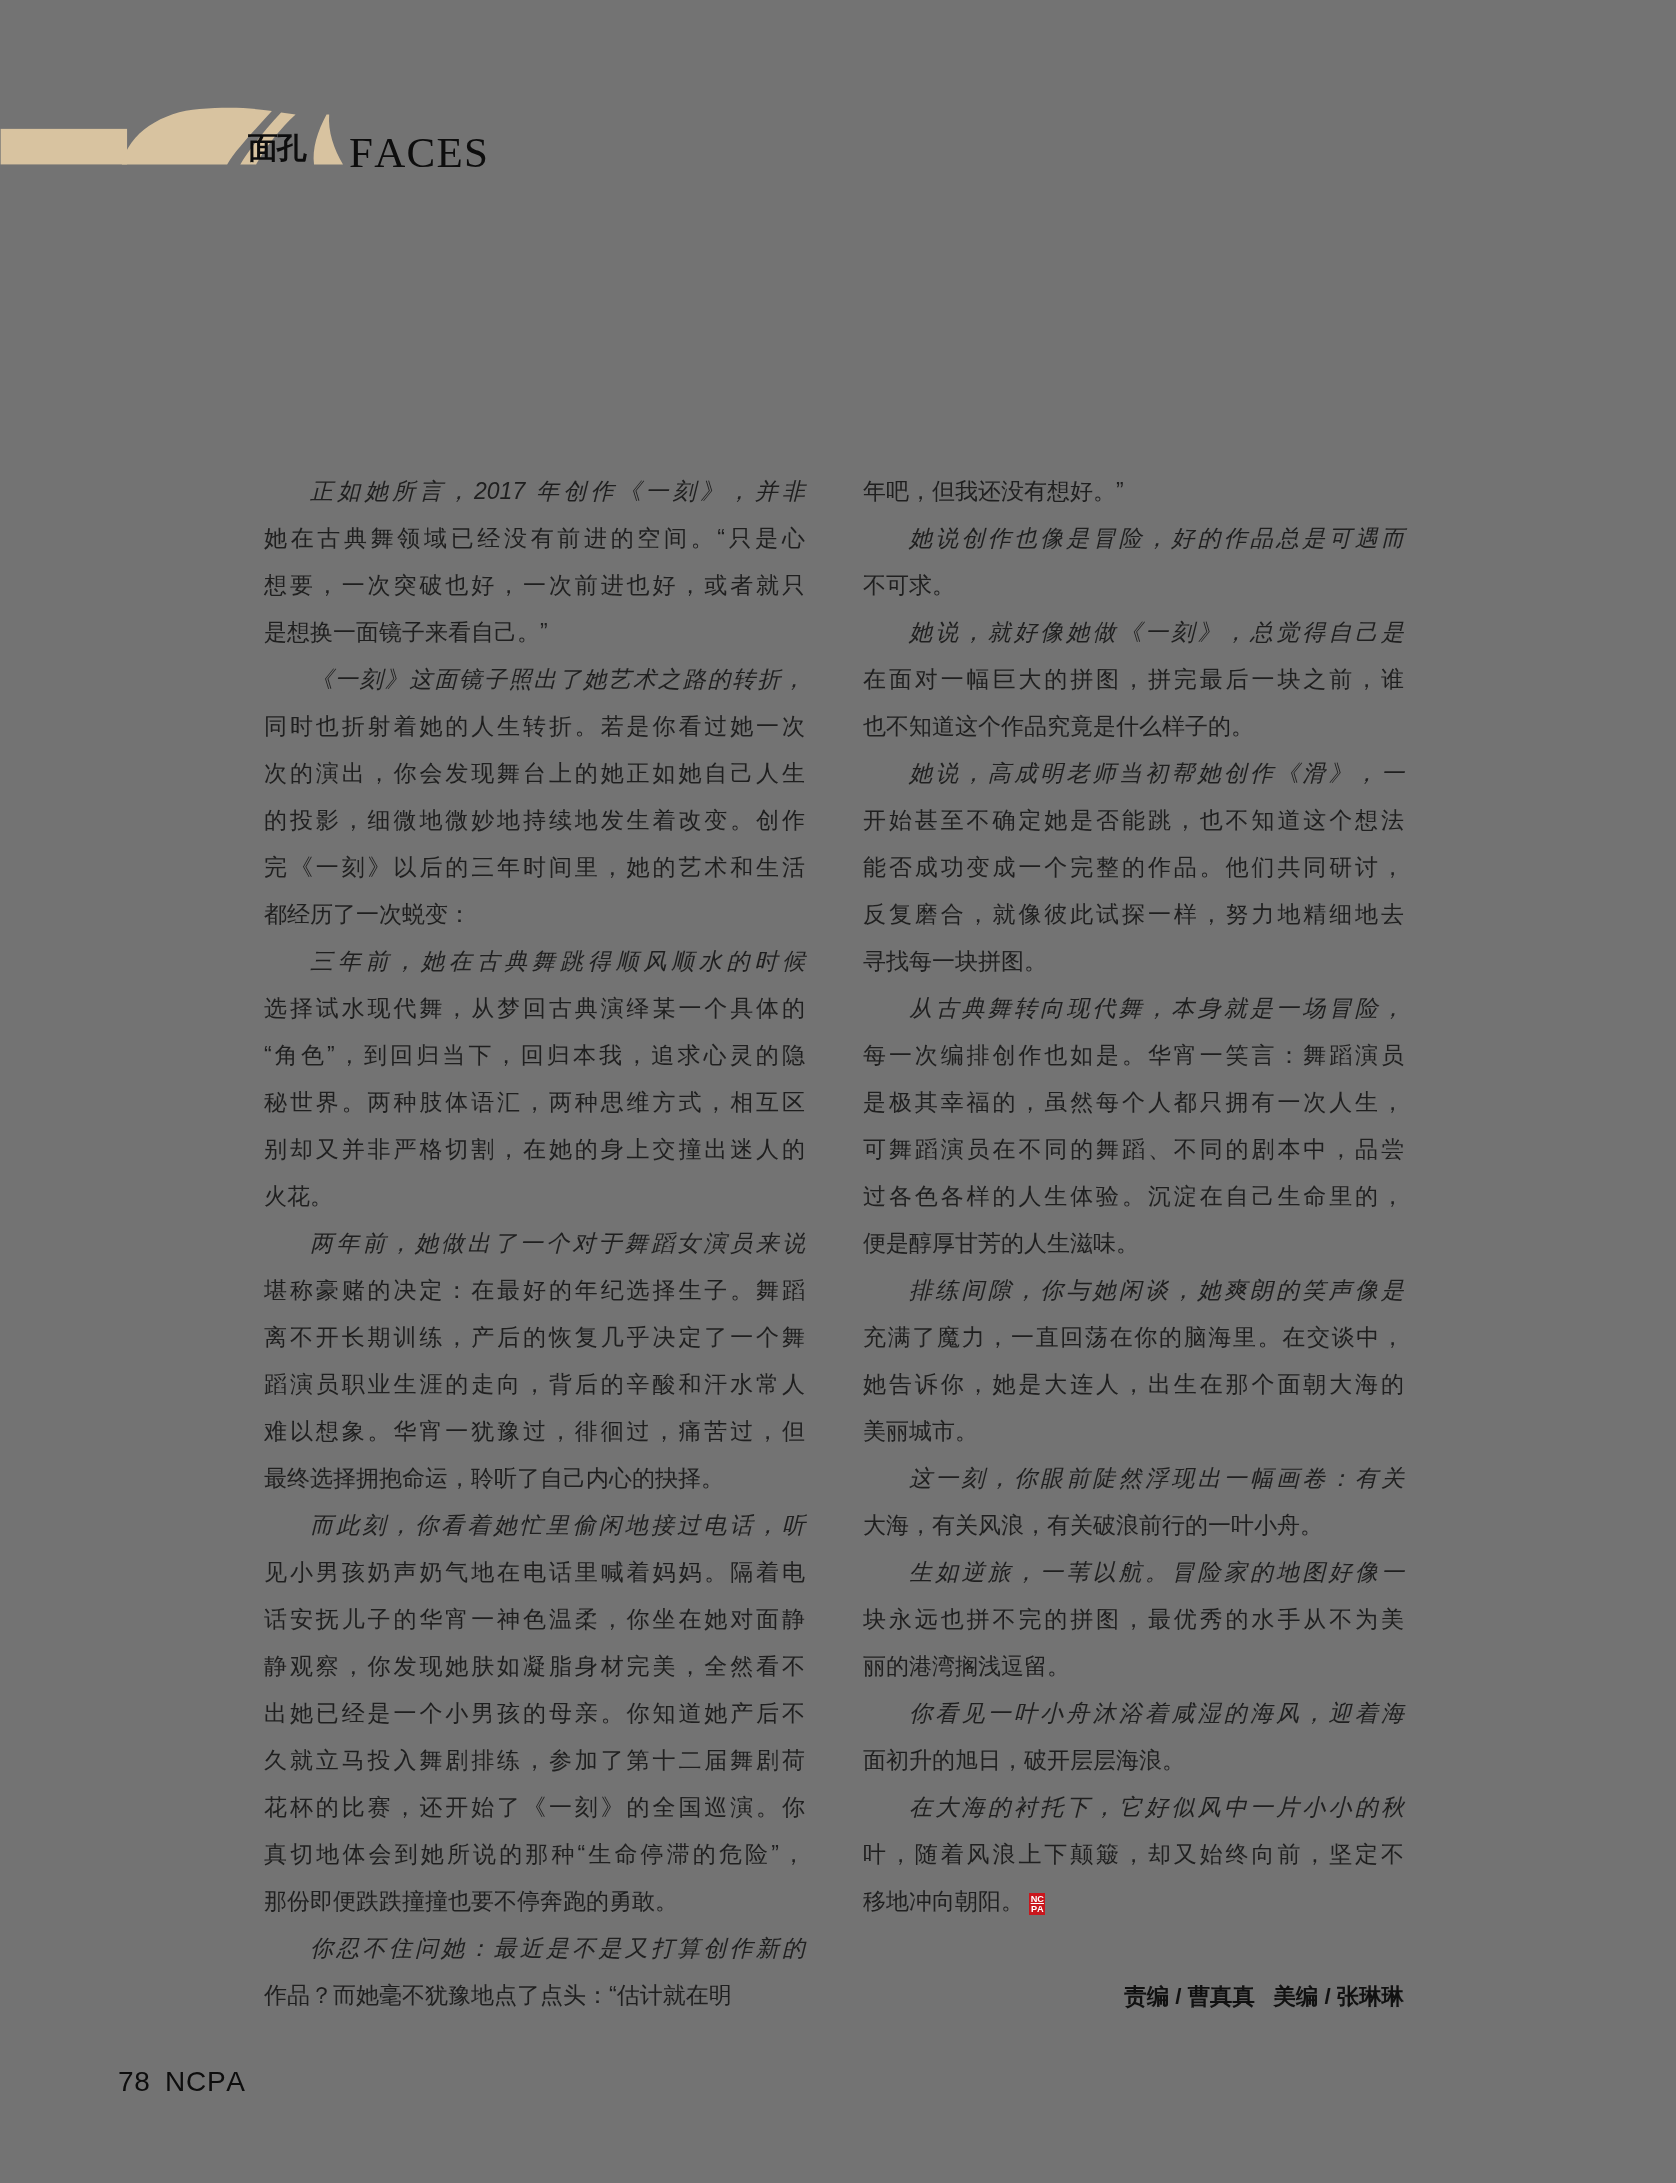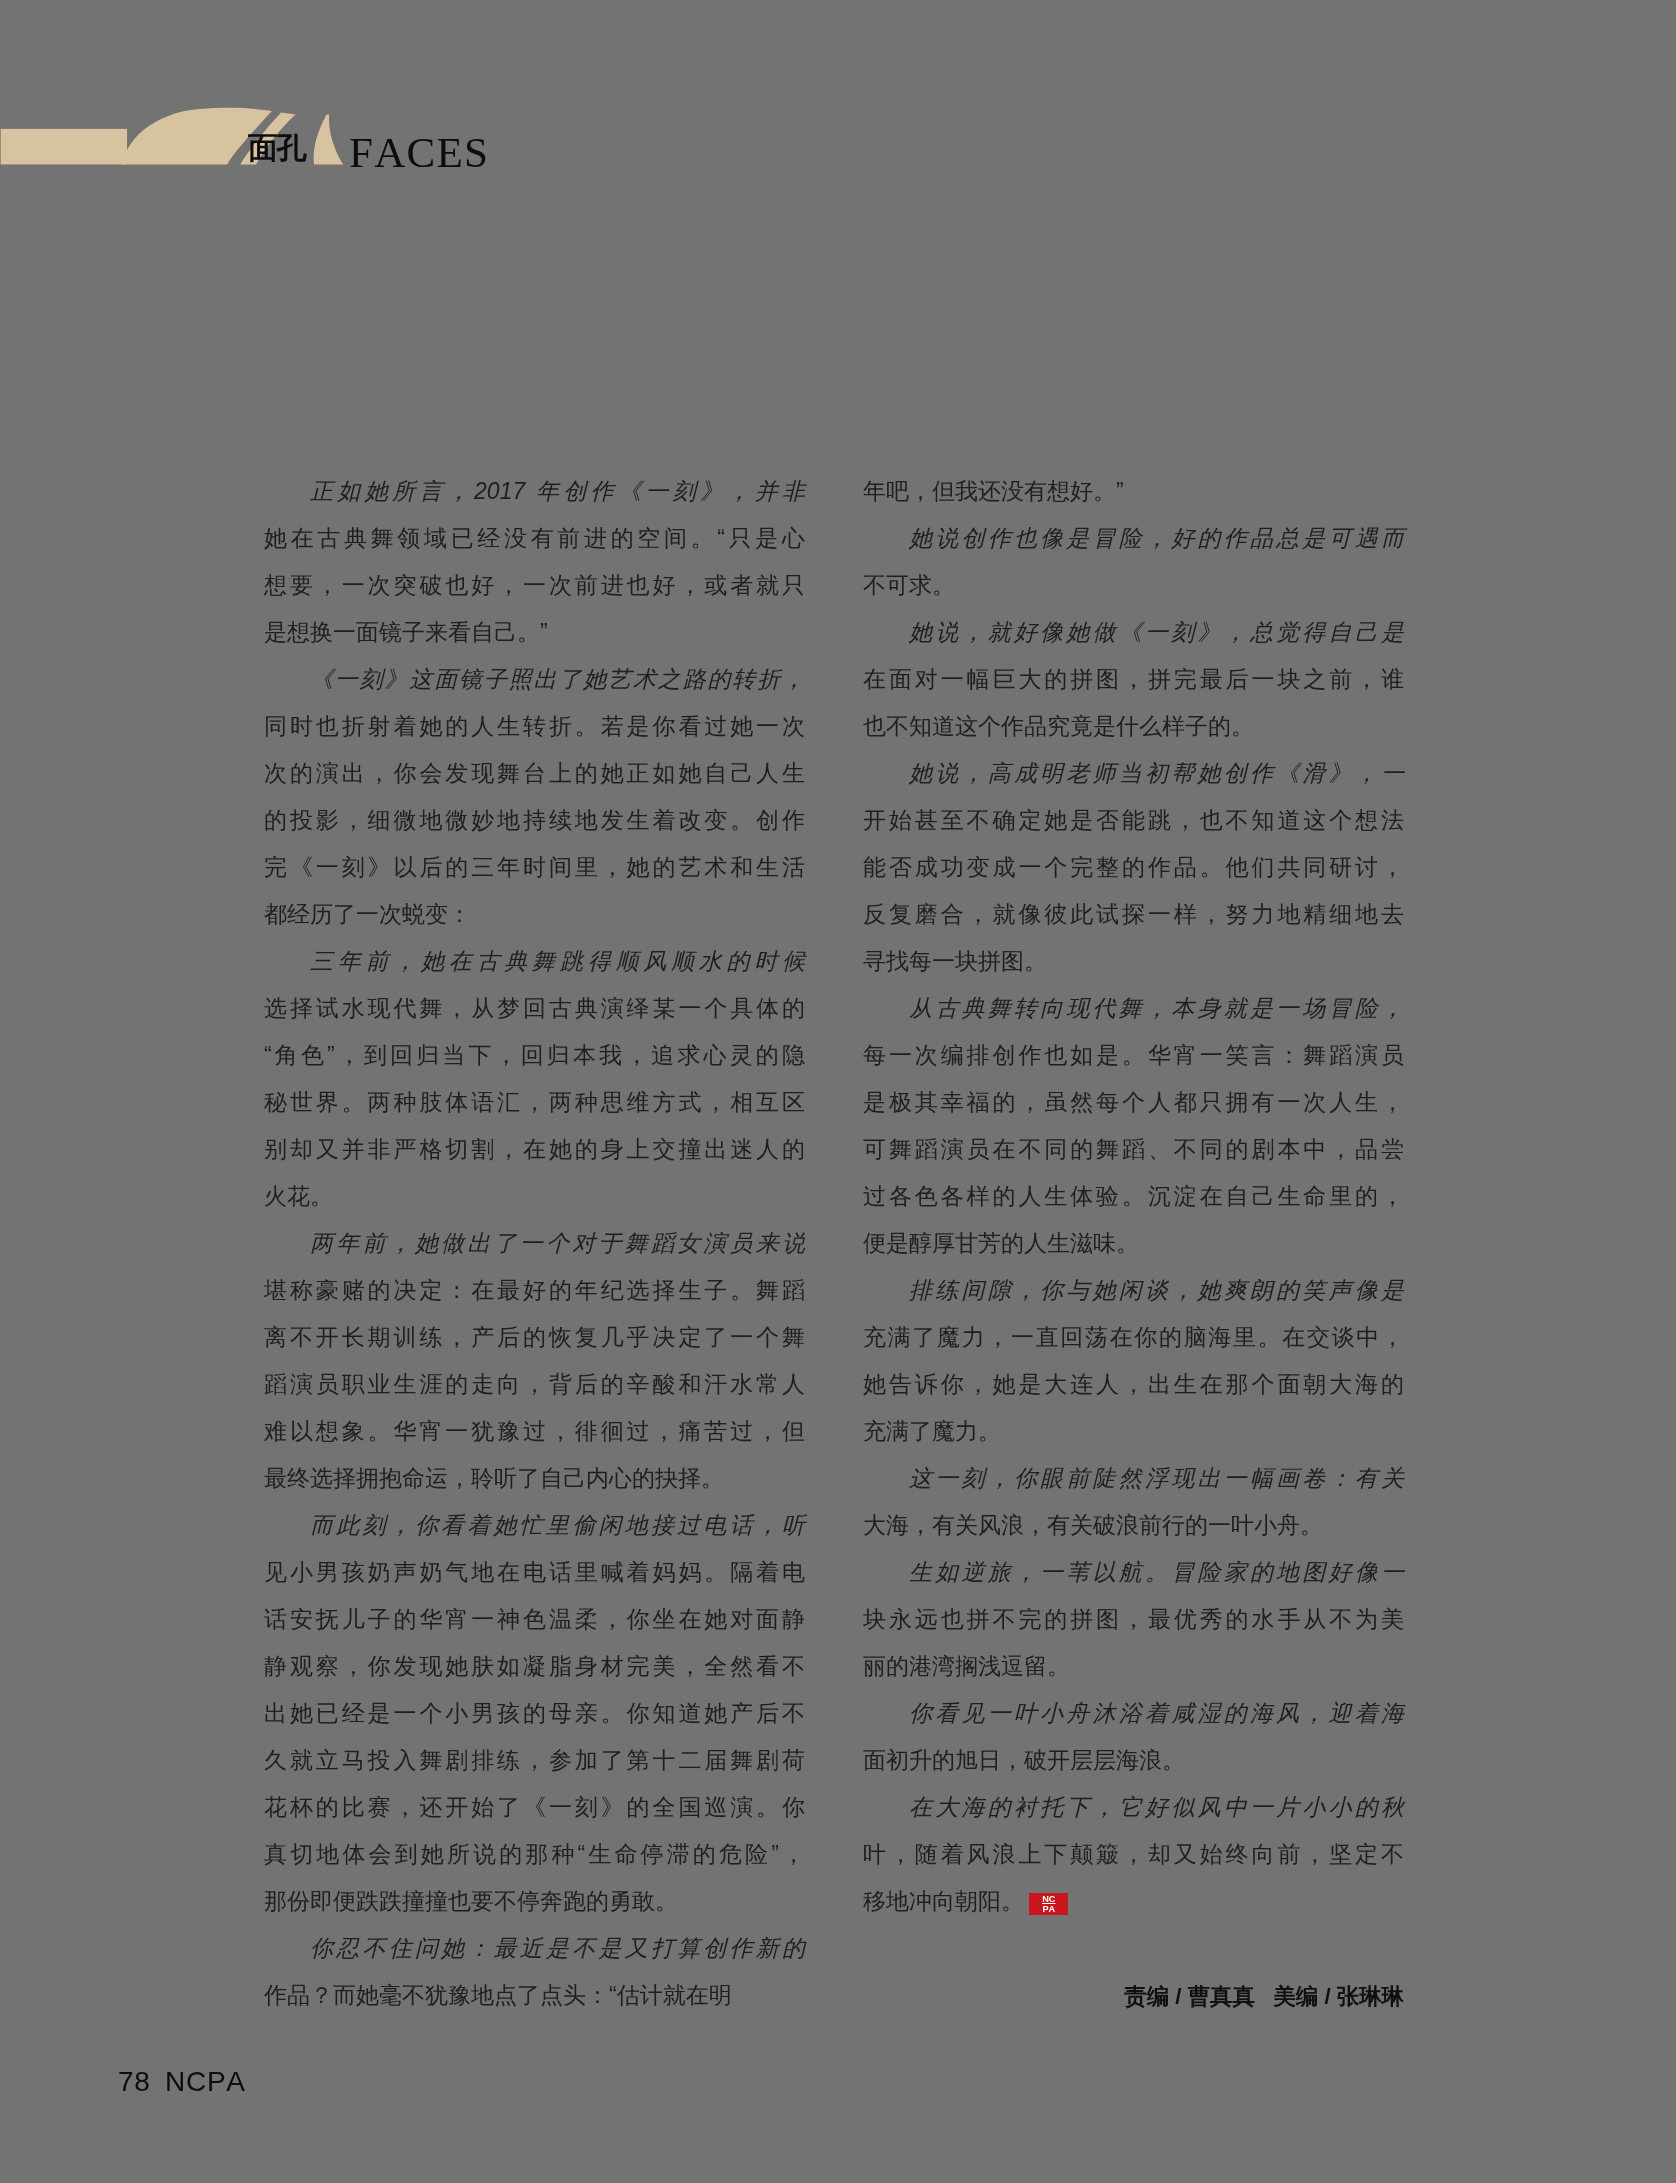--- a/index.html
+++ b/index.html
@@ -44,21 +44,21 @@
     text-align-last: justify;
     text-justify: inter-character;
     overflow: visible;
   }
   .line.para-end { text-align-last: left; }
   .line.indent { text-indent: 46px; font-style: italic; }
 
   
   .ncpa-mark {
     display: inline-block;
-    width: 39px; height: 22.4px;
+    width: 16px; height: 22.4px;
     background: var(--red, #c9161d);
     margin-left: 5.3px;
     vertical-align: -2.6px;
     text-align: center;
     text-align-last: center;
     box-sizing: border-box;
     padding-top: 1px;
   }
   .ncpa-mark .t {
     display: block;
@@ -151,21 +151,21 @@
       <div class="line para-end">寻找每一块拼图。</div>
       <div class="line indent">从古典舞转向现代舞，本身就是一场冒险，</div>
       <div class="line">每一次编排创作也如是。华宵一笑言：舞蹈演员</div>
       <div class="line">是极其幸福的，虽然每个人都只拥有一次人生，</div>
       <div class="line">可舞蹈演员在不同的舞蹈、不同的剧本中，品尝</div>
       <div class="line">过各色各样的人生体验。沉淀在自己生命里的，</div>
       <div class="line para-end">便是醇厚甘芳的人生滋味。</div>
       <div class="line indent">排练间隙，你与她闲谈，她爽朗的笑声像是</div>
       <div class="line">充满了魔力，一直回荡在你的脑海里。在交谈中，</div>
       <div class="line">她告诉你，她是大连人，出生在那个面朝大海的</div>
-      <div class="line para-end">充满了魔力。</div>
+      <div class="line para-end">美丽城市。</div>
       <div class="line indent">这一刻，你眼前陡然浮现出一幅画卷：有关</div>
       <div class="line para-end">大海，有关风浪，有关破浪前行的一叶小舟。</div>
       <div class="line indent">生如逆旅，一苇以航。冒险家的地图好像一</div>
       <div class="line">块永远也拼不完的拼图，最优秀的水手从不为美</div>
       <div class="line para-end">丽的港湾搁浅逗留。</div>
       <div class="line indent">你看见一叶小舟沐浴着咸湿的海风，迎着海</div>
       <div class="line para-end">面初升的旭日，破开层层海浪。</div>
       <div class="line indent">在大海的衬托下，它好似风中一片小小的秋</div>
       <div class="line">叶，随着风浪上下颠簸，却又始终向前，坚定不</div>
       <div class="line para-end">移地冲向朝阳。<span class="ncpa-mark"><span class="t t1">NC</span><span class="t t2">PA</span></span></div>

